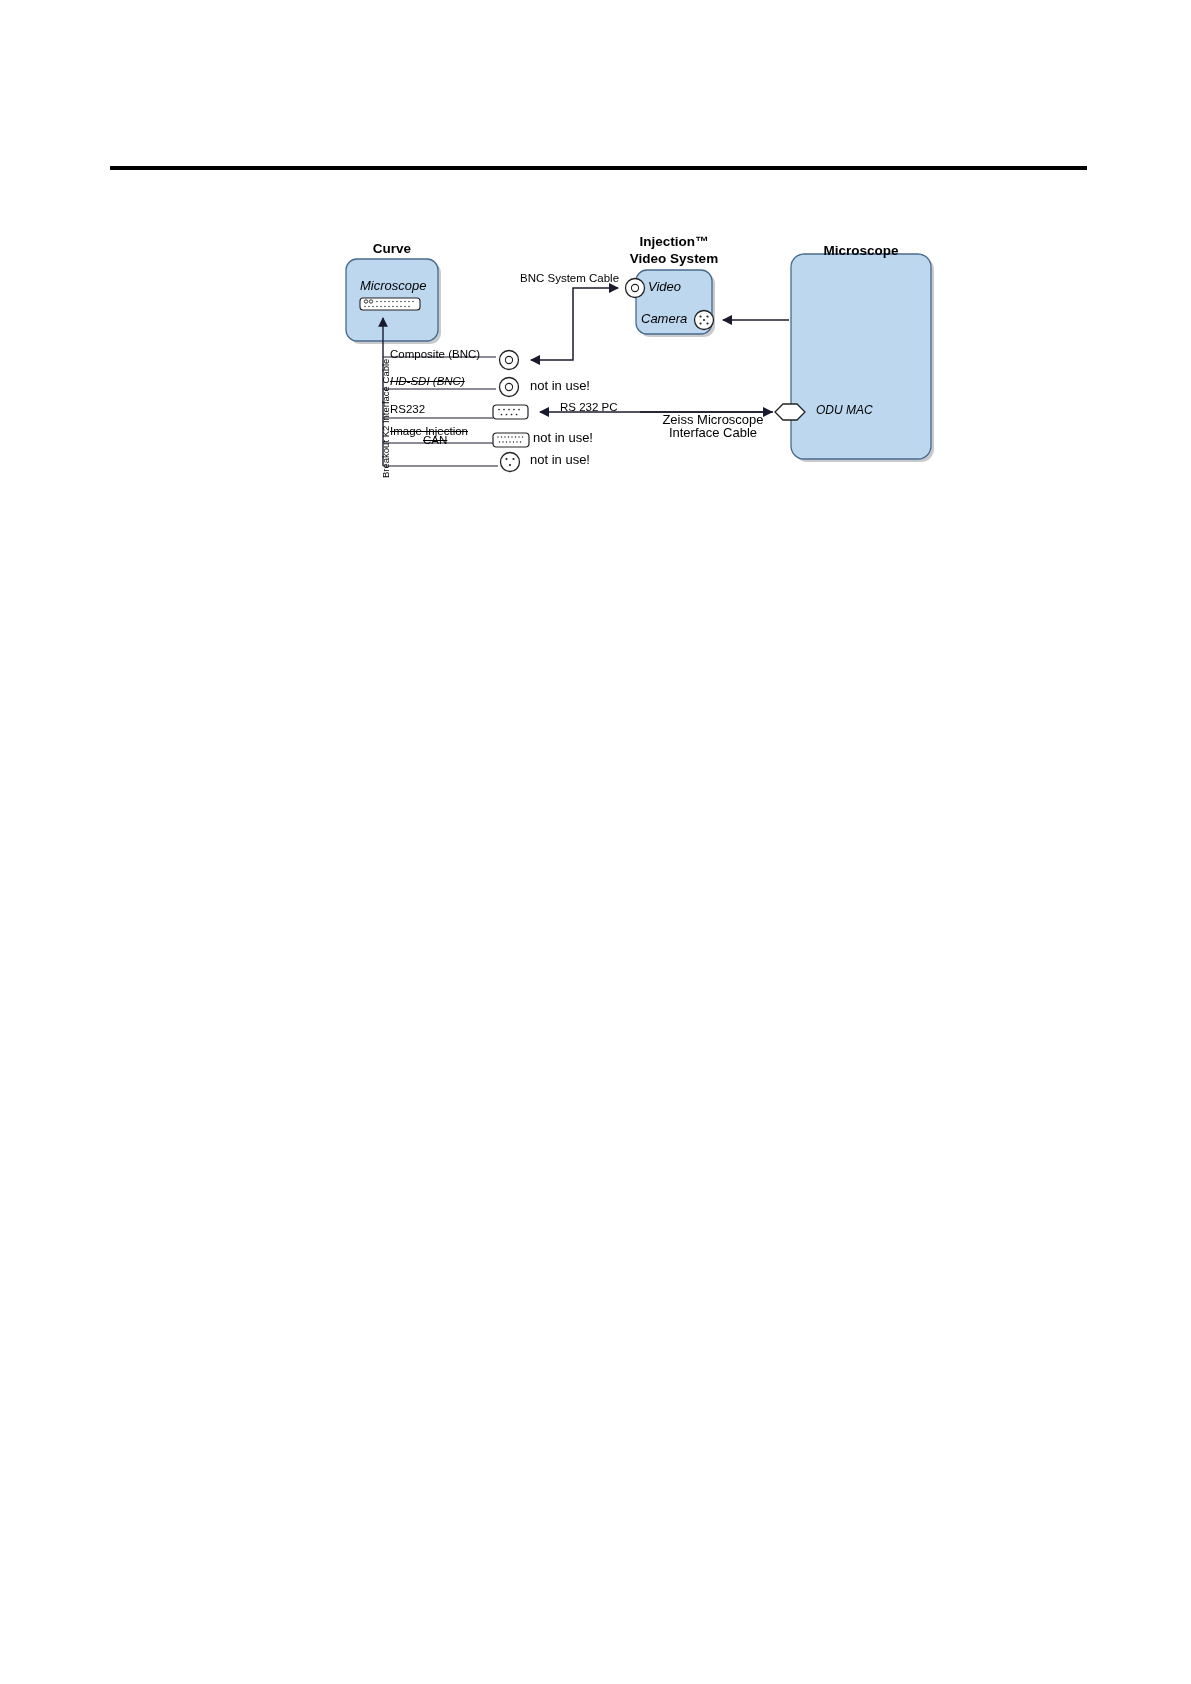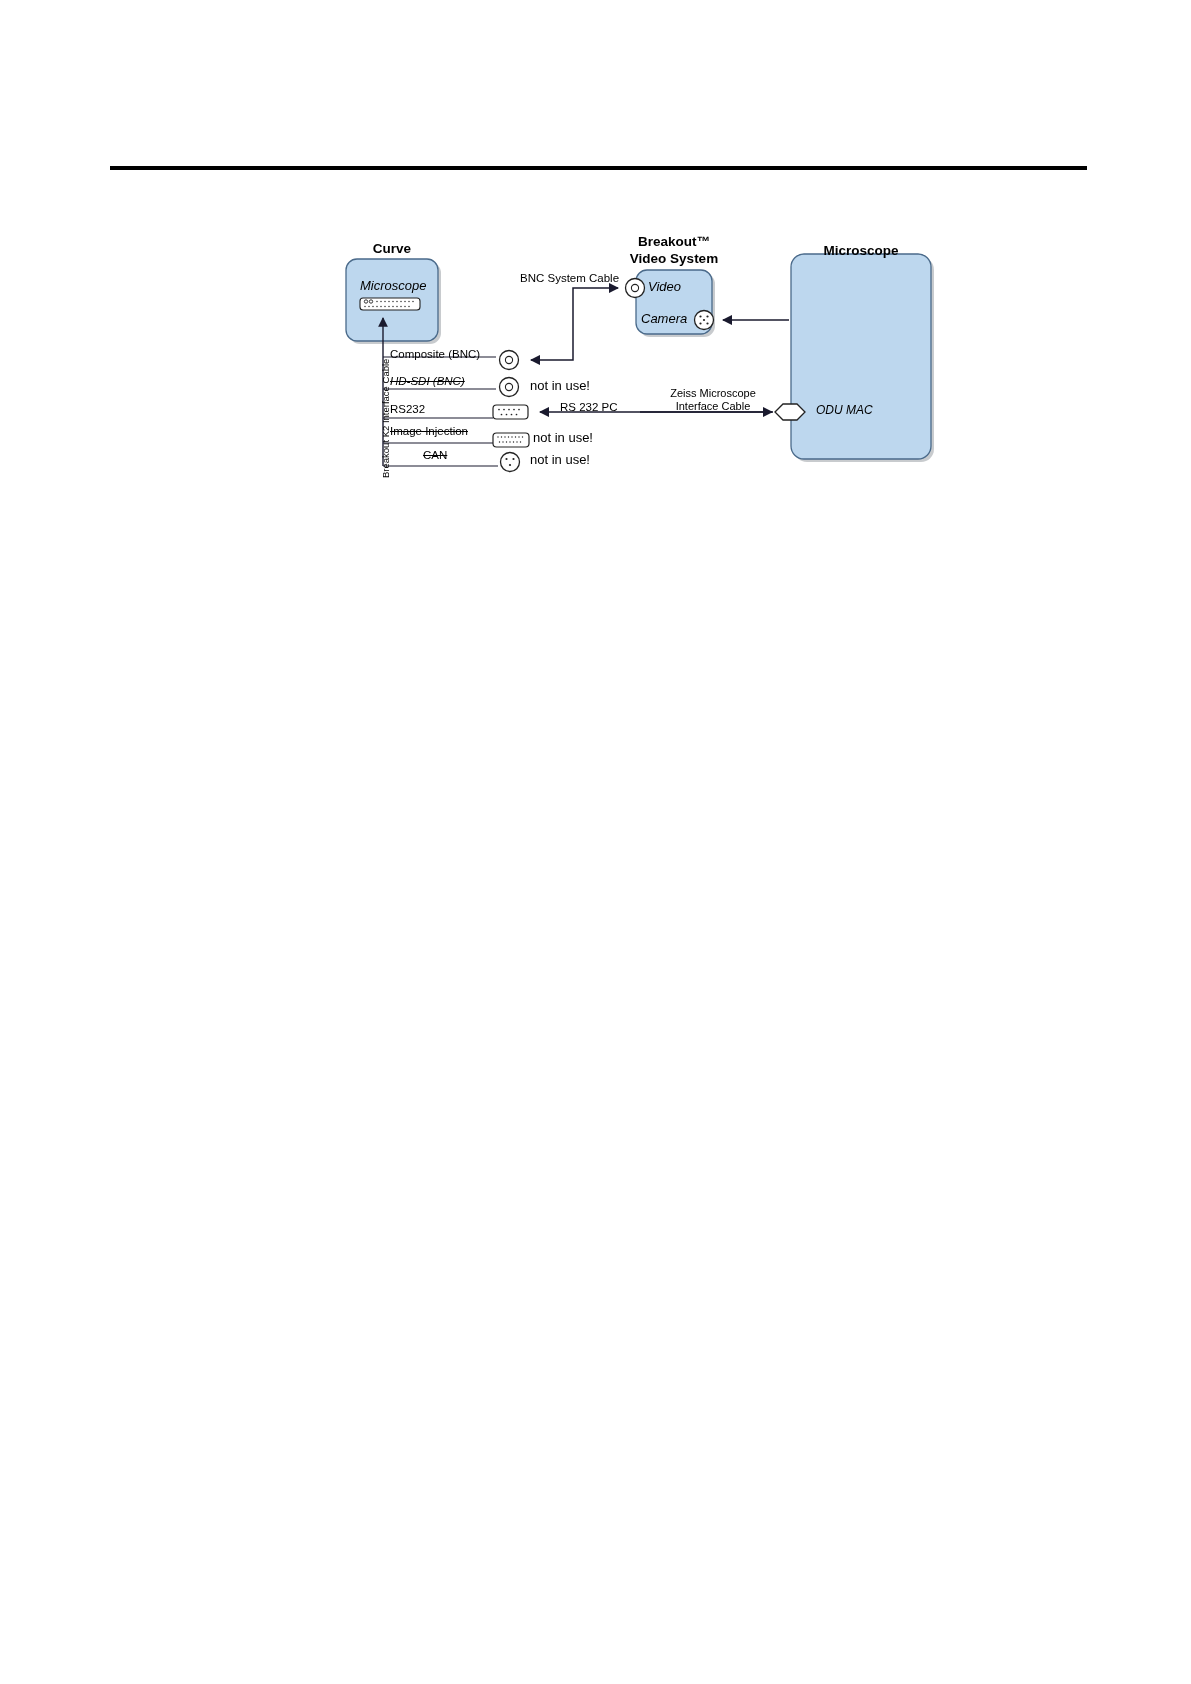--- a/index.html
+++ b/index.html
@@ -48,22 +48,23 @@
     text-align: center;
   }
   .lbl.ital {
     font-style: italic;
     font-size: 13px;
   }
   .lbl.plain {
     font-size: 11.5px;
   }
   .lbl.small {
-    font-size: 11px;
+    font-size: 13px;
     text-align: center;
+    margin-top: 26px;
   }
   .lbl.strike {
     text-decoration: line-through;
   }
   .lbl.vert {
     font-size: 9.5px;
     transform-origin: 0 0;
     transform: rotate(-90deg);
   }
   .lbl.notinuse {
@@ -235,35 +236,35 @@
   </g>
 
   <g>
     <path d="M 640 412 L 772 412" stroke="#1a1a2e" stroke-width="1.5" fill="none" marker-end="url(#arrowEnd)"></path>
   </g>
 </svg>
 
 <div class="lbl bold" style="left:346px; top:241px; width:92px;">Curve</div>
 <div class="lbl ital" style="left:360px; top:279px;">Microscope</div>
 
-<div class="lbl bold" style="left:614px; top:234px; width:120px;">Breakout™</div>
+<div class="lbl bold" style="left:614px; top:234px; width:120px;">Injection™</div>
 <div class="lbl bold" style="left:614px; top:251px; width:120px;">Video System</div>
 <div class="lbl ital" style="left:648px; top:280px;">Video</div>
 <div class="lbl ital" style="left:641px; top:312px;">Camera</div>
 
 <div class="lbl bold" style="left:791px; top:243px; width:140px;">Microscope</div>
 <div class="lbl ital" style="left:816px; top:404px; font-size:12px;">ODU MAC</div>
 
 <div class="lbl vert" style="left:381px; top:478px;">Breakout K2 Interface Cable</div>
 
 <div class="lbl plain" style="left:390px; top:348px;">Composite (BNC)</div>
 <div class="lbl plain strike" style="left:390px; top:375px;font-style:italic;">HD-SDI (BNC)</div>
 <div class="lbl plain" style="left:390px; top:403px;">RS232</div>
 <div class="lbl plain strike" style="left:390px; top:425px;">Image Injection</div>
-<div class="lbl plain strike" style="left:390px; top:449px;padding-left:33px;">CAN</div>
+<div class="lbl plain strike" style="left:390px; top:434px;padding-left:33px;">CAN</div>
 
 <div class="lbl notinuse" style="left:530px; top:379px;">not in use!</div>
 <div class="lbl notinuse" style="left:533px; top:431px;">not in use!</div>
 <div class="lbl notinuse" style="left:530px; top:453px;">not in use!</div>
 
 <div class="lbl plain" style="left:520px; top:272px;">BNC System Cable</div>
 <div class="lbl plain" style="left:560px; top:401px;">RS 232 PC</div>
 <div class="lbl small" style="left:638px; top:387px; width:150px;">Zeiss Microscope</div>
 <div class="lbl small" style="left:638px; top:400px; width:150px;">Interface Cable</div>
 

